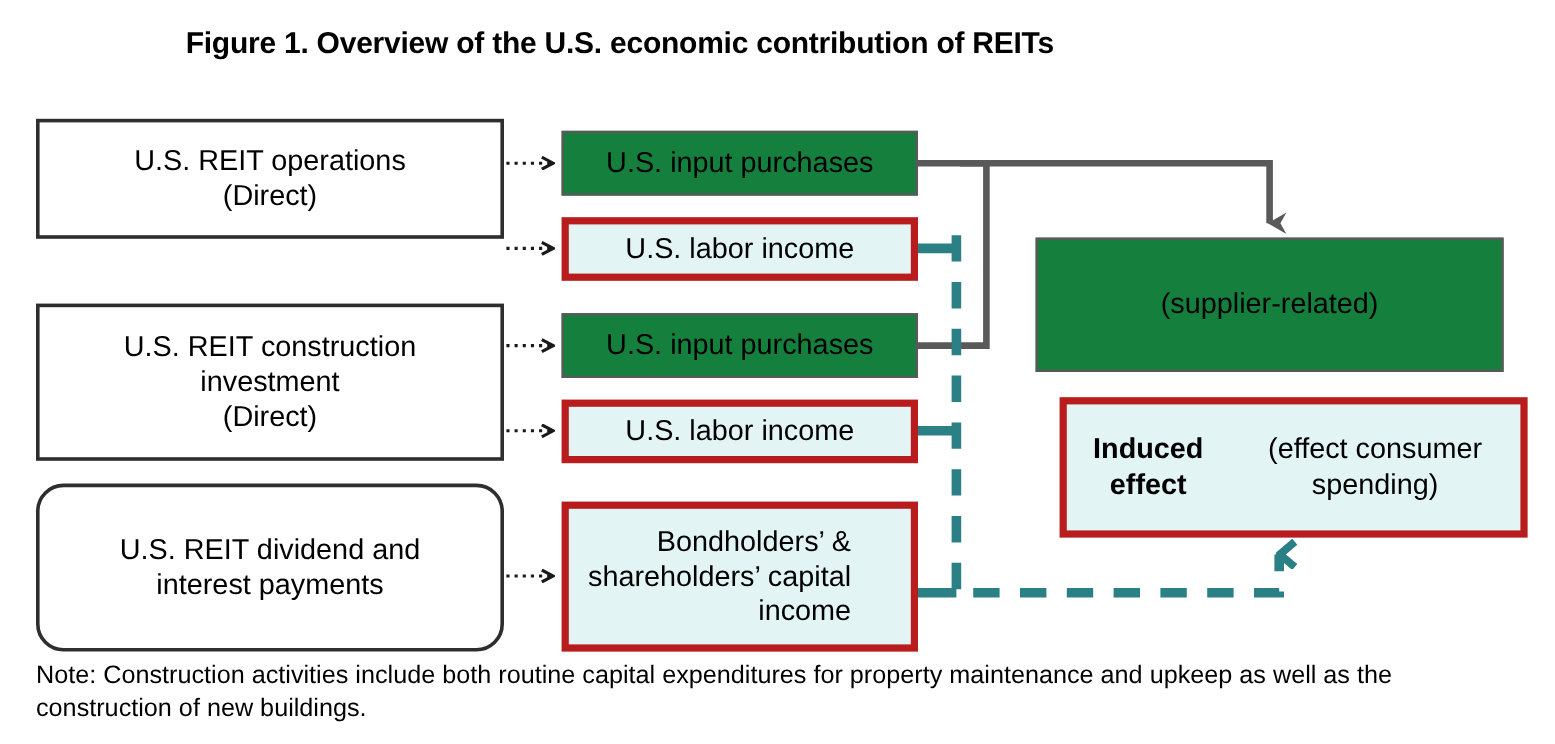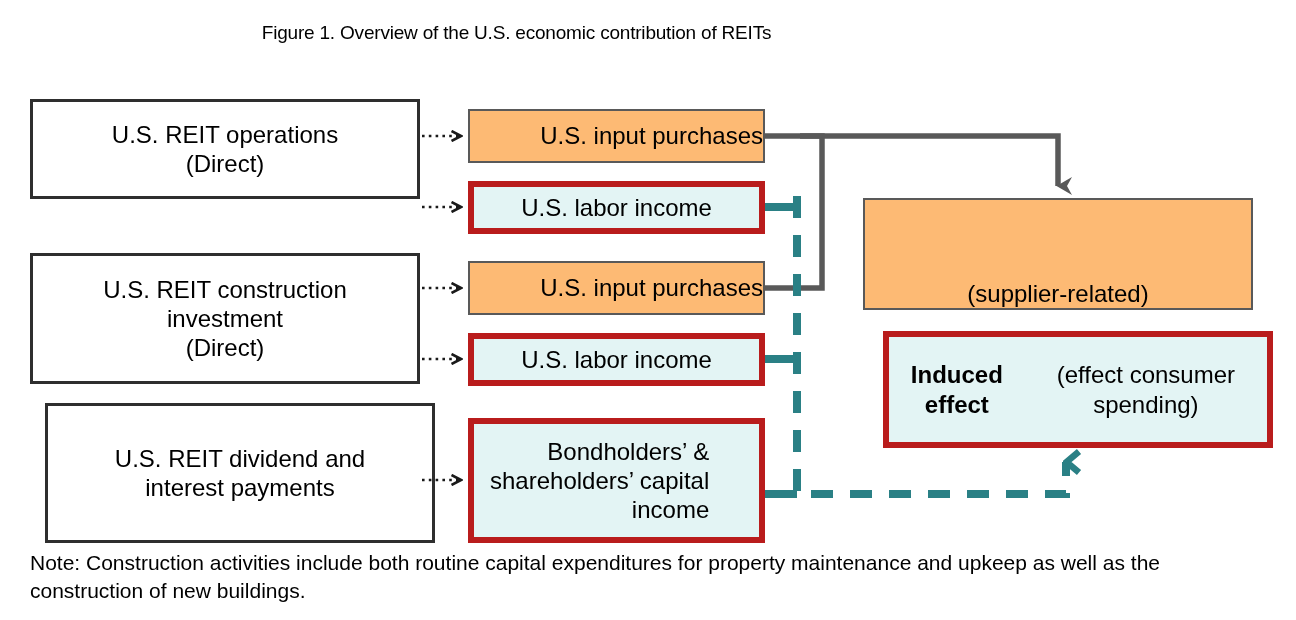--- a/index.html
+++ b/index.html
@@ -19,44 +19,43 @@
     position: relative;
     width: 1296px;
     height: 620px;
   }
   #figure-title {
     position: absolute;
     left: 0;
     top: 22px;
     width: 1033px;
     text-align: center;
-    font-size: 19px;
-    font-weight: normal;
+    font-size: 25px;
+    font-weight: bold;
     letter-spacing: -0.2px;
   }
   .node {
     position: absolute;
     box-sizing: border-box;
     display: flex;
     align-items: center;
     justify-content: center;
     text-align: center;
     line-height: 1.22;
     white-space: pre-line;
   }
   .node-gray-outline {
     border: 3px solid #2e2e2e;
     background: #ffffff;
     font-size: 24px;
   }
   .node-gray-fill {
     border: 2px solid #595959;
-    background: #fdba74;
+    background: #15803d;
     font-size: 24px;
-    justify-content: flex-end;
   }
   .node-teal-fill {
     border: 6px solid #b91c1c;
     background: #e3f4f4;
     font-size: 24px;
   }
   .node-left-align {
     justify-content: flex-start;
     text-align: right;
     padding-left: 16px;
@@ -93,21 +92,21 @@
     <span>U.S. REIT operations
 (Direct)</span>
   </div>
 
   <div class="node node-gray-outline" style="left:30px; top:253px; width:390px; height:131px;">
     <span>U.S. REIT construction
 investment
 (Direct)</span>
   </div>
 
-  <div class="node node-gray-outline" style="left:45px; top:403px; width:390px; height:140px;">
+  <div class="node node-gray-outline" style="left:30px; top:403px; width:390px; height:140px;border-radius:23px;">
     <span>U.S. REIT dividend and
 interest payments</span>
   </div>
 
   <div class="node node-gray-fill" style="left:468px; top:109px; width:297px; height:54px;">
     <span>U.S. input purchases</span>
   </div>
 
   <div class="node node-teal-fill" style="left:468px; top:181px; width:297px; height:53px;">
     <span>U.S. labor income</span>

